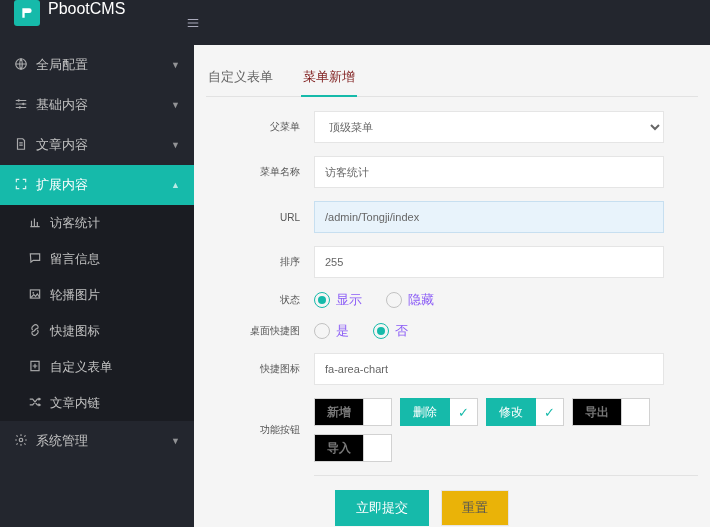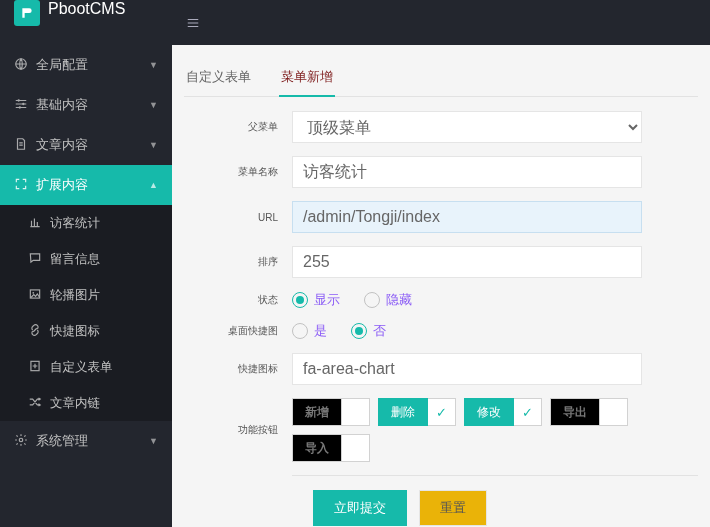--- a/index.html
+++ b/index.html
@@ -4,39 +4,39 @@
 <style>
 * { margin: 0; padding: 0; box-sizing: border-box; }
 body { font-family: "Microsoft YaHei", Arial, sans-serif; font-size: 13px; width: 710px; height: 527px; overflow: hidden; background: #f5f5f5; }
 
 .header { height: 45px; background: #23262e; display: flex; align-items: center; }
 .logo-area { width: 170px; height: 45px; display: flex; padding-left: 14px; color: #fff; font-size: 16px; }
 .logo-badge { width: 26px; height: 26px; background: #16baaa; border-radius: 3px; display: inline-flex; align-items: center; justify-content: center; color: #fff; font-weight: bold; margin-right: 8px; }
 .header-toggle { width: 45px; height: 45px; display: flex; align-items: center; justify-content: center; color: #aab; cursor: pointer; }
 
 .layout { display: flex; height: calc(100% - 45px); }
-.sidebar { width: 172px; background: #23262e; color: #c2c2c2; overflow-y: auto; }
+.sidebar { width: 194px; background: #23262e; color: #c2c2c2; overflow-y: auto; }
 .sidebar::-webkit-scrollbar { width: 0; }
 .nav-item { display: flex; align-items: center; justify-content: space-between; padding: 0 14px; height: 40px; cursor: pointer; font-size: 13px; }
 .nav-item .left { display: flex; align-items: center; gap: 8px; }
 .nav-item .icon { width: 14px; text-align: center; opacity: .85; }
 .nav-item.active { background: #16baaa; color: #fff; }
 .nav-sub { background: #1a1c22; }
 .nav-sub .nav-item { height: 36px; padding-left: 28px; font-size: 12.5px; }
 .chev { font-size: 9px; opacity: .7; }
 
 .main { flex: 1; background: #f5f5f5; padding: 14px 12px; overflow-y: auto; }
 .tabs { display: flex; gap: 26px; border-bottom: 1px solid #e2e2e2; margin-bottom: 14px; }
 .tab { padding: 9px 2px; cursor: pointer; color: #666; font-size: 13px; border-bottom: 2px solid transparent; margin-bottom: -1px; }
 .tab.active { color: #7f1d1d; border-bottom-color: #16baaa; }
 
 .form-row { display: flex; align-items: center; margin-bottom: 13px; }
 .form-label { width: 108px; text-align: right; padding-right: 14px; color: #555; font-size: 10px; }
 .form-ctrl { flex: 1; }
-.form-ctrl input.text, .form-ctrl select.text { width: 350px; height: 32px; border: 1px solid #e5e5e5; padding: 0 10px; font-size: 16px; color: #666; background: #fff; outline: none; }
+.form-ctrl input.text, .form-ctrl select.text { width: 350px; height: 32px; border: 1px solid #e5e5e5; padding: 0 10px; font-size: 11px; color: #666; background: #fff; outline: none; }
 .url-input { background: #e8f3fb !important; border-color: #c7dff0 !important; }
 
 .radio-group { display: flex; gap: 24px; align-items: center; }
 .radio { display: flex; align-items: center; gap: 6px; cursor: pointer; color: #8b5cf6; }
 .radio .circ { width: 16px; height: 16px; border: 1.5px solid #c2c2c2; border-radius: 50%; display: inline-flex; align-items: center; justify-content: center; }
 .radio.checked .circ { border-color: #16baaa; }
 .radio.checked .circ::after { content: ""; width: 8px; height: 8px; border-radius: 50%; background: #16baaa; }
 
 .checks { display: flex; gap: 8px; align-items: center; flex-wrap: wrap; }
 .ck { display: flex; align-items: stretch; height: 28px; }

